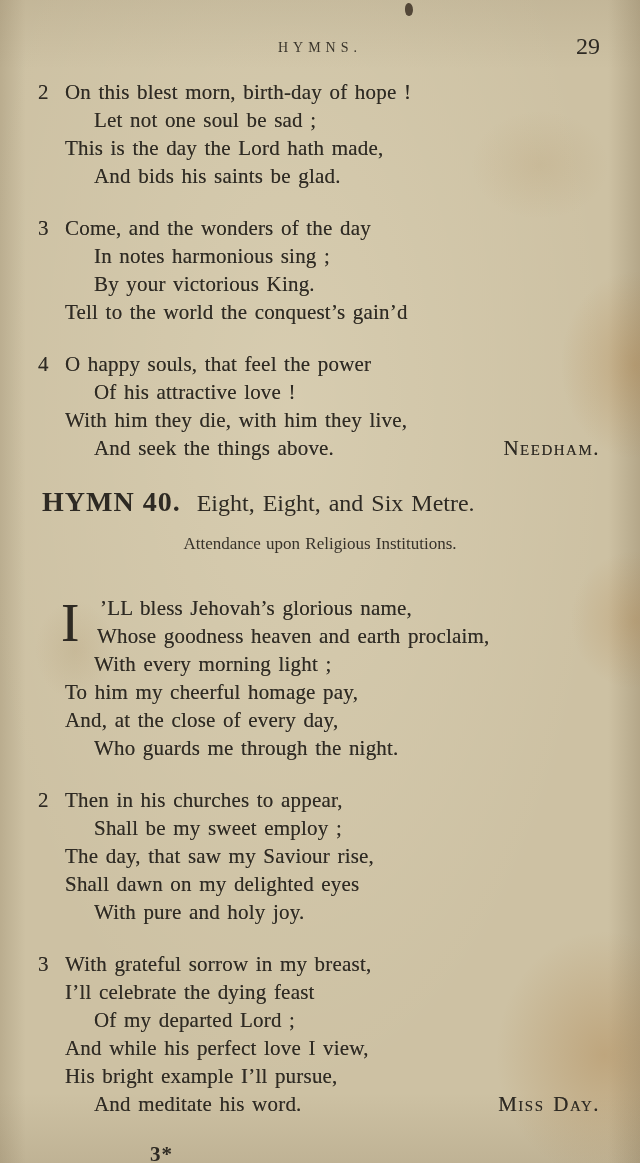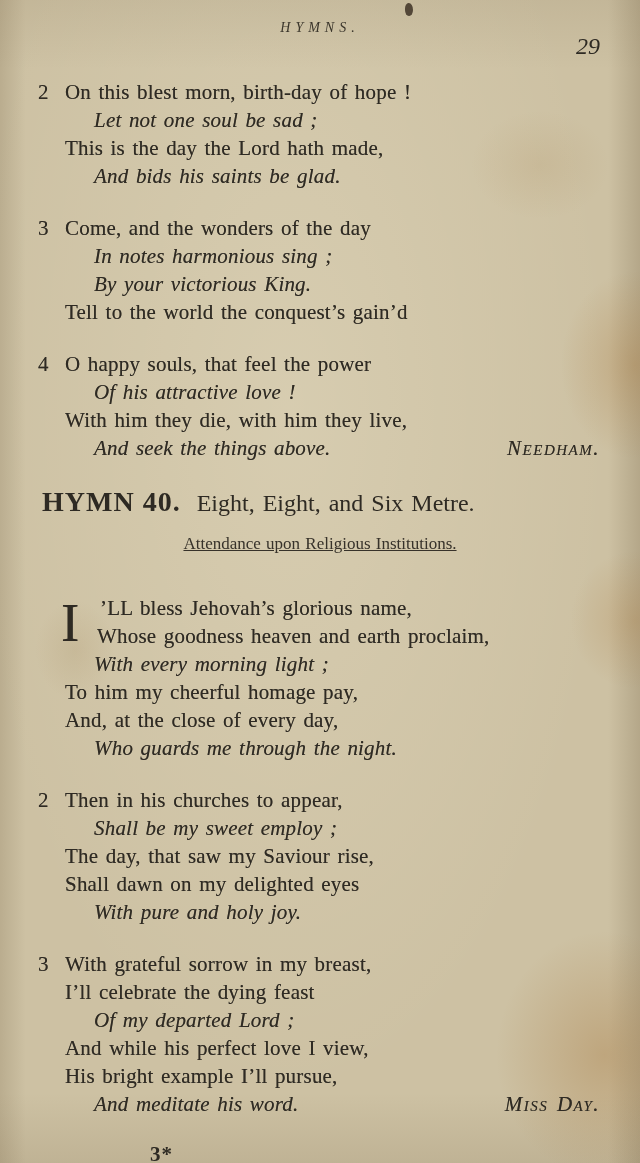--- a/index.html
+++ b/index.html
@@ -31,21 +31,21 @@
     background: radial-gradient(ellipse, rgba(150,120,70,0.14), rgba(150,120,70,0) 70%); }
   .stain-e { left: 470px; top: 110px; width: 140px; height: 110px;
     background: radial-gradient(ellipse, rgba(158,118,62,0.12), rgba(158,118,62,0) 70%); }
   .speck {
     position: absolute; left: 405px; top: 3px; width: 8px; height: 13px;
     border-radius: 45% 55% 50% 50%;
     background: rgba(62,50,38,0.85);
     pointer-events: none;
   }
 
-  .running-head { position: relative; padding-top: 20px; height: 78px; font-style: italic; }
+  .running-head { position: relative; padding-top: 40px; height: 78px; }
   .head-title {
     text-align: center;
     font-size: 14px;
     letter-spacing: 5px;
     color: #3a352b;
   }
   .page-number {
     position: absolute;
     right: 40px;
     top: 33px;
@@ -60,21 +60,21 @@
     font-size: 21px;
     line-height: 28px;
     white-space: nowrap;
     padding-left: 27px;
     word-spacing: 2px;
     letter-spacing: 0.2px;
     text-shadow: 0 0 0.5px rgba(46,42,35,0.55);
   }
   .line.first { padding-left: 0; }
   .num { display: inline-block; width: 27px; }
-  .line.ind { padding-left: 56px; font-style: italic; }
+  .line.ind { padding-left: 56px; }
   .line.dc  { padding-left: 62px; margin-top: 40px; }
   .line.dc2 { padding-left: 59px; }
   .line.with-attr { display: flex; justify-content: space-between; align-items: baseline; }
   .attribution {
     font-variant: small-caps;
     letter-spacing: 1.5px;
     font-size: 21px;
     padding-right: 2px;
   }
 
@@ -88,21 +88,20 @@
     font-size: 24px;
     margin-left: 12px;
     word-spacing: 2px;
   }
   .hymn-subtitle {
     text-align: center;
     font-size: 17px;
     margin-bottom: 34px;
     color: #37322a;
     word-spacing: 1px;
-    text-decoration: underline;
   }
 
   .drop-cap {
     position: absolute;
     left: 23px;
     top: 1px;
     font-size: 55px;
     line-height: 55px;
     color: #2e2a23;
     text-shadow: 0 0 0.5px rgba(46,42,35,0.55);

